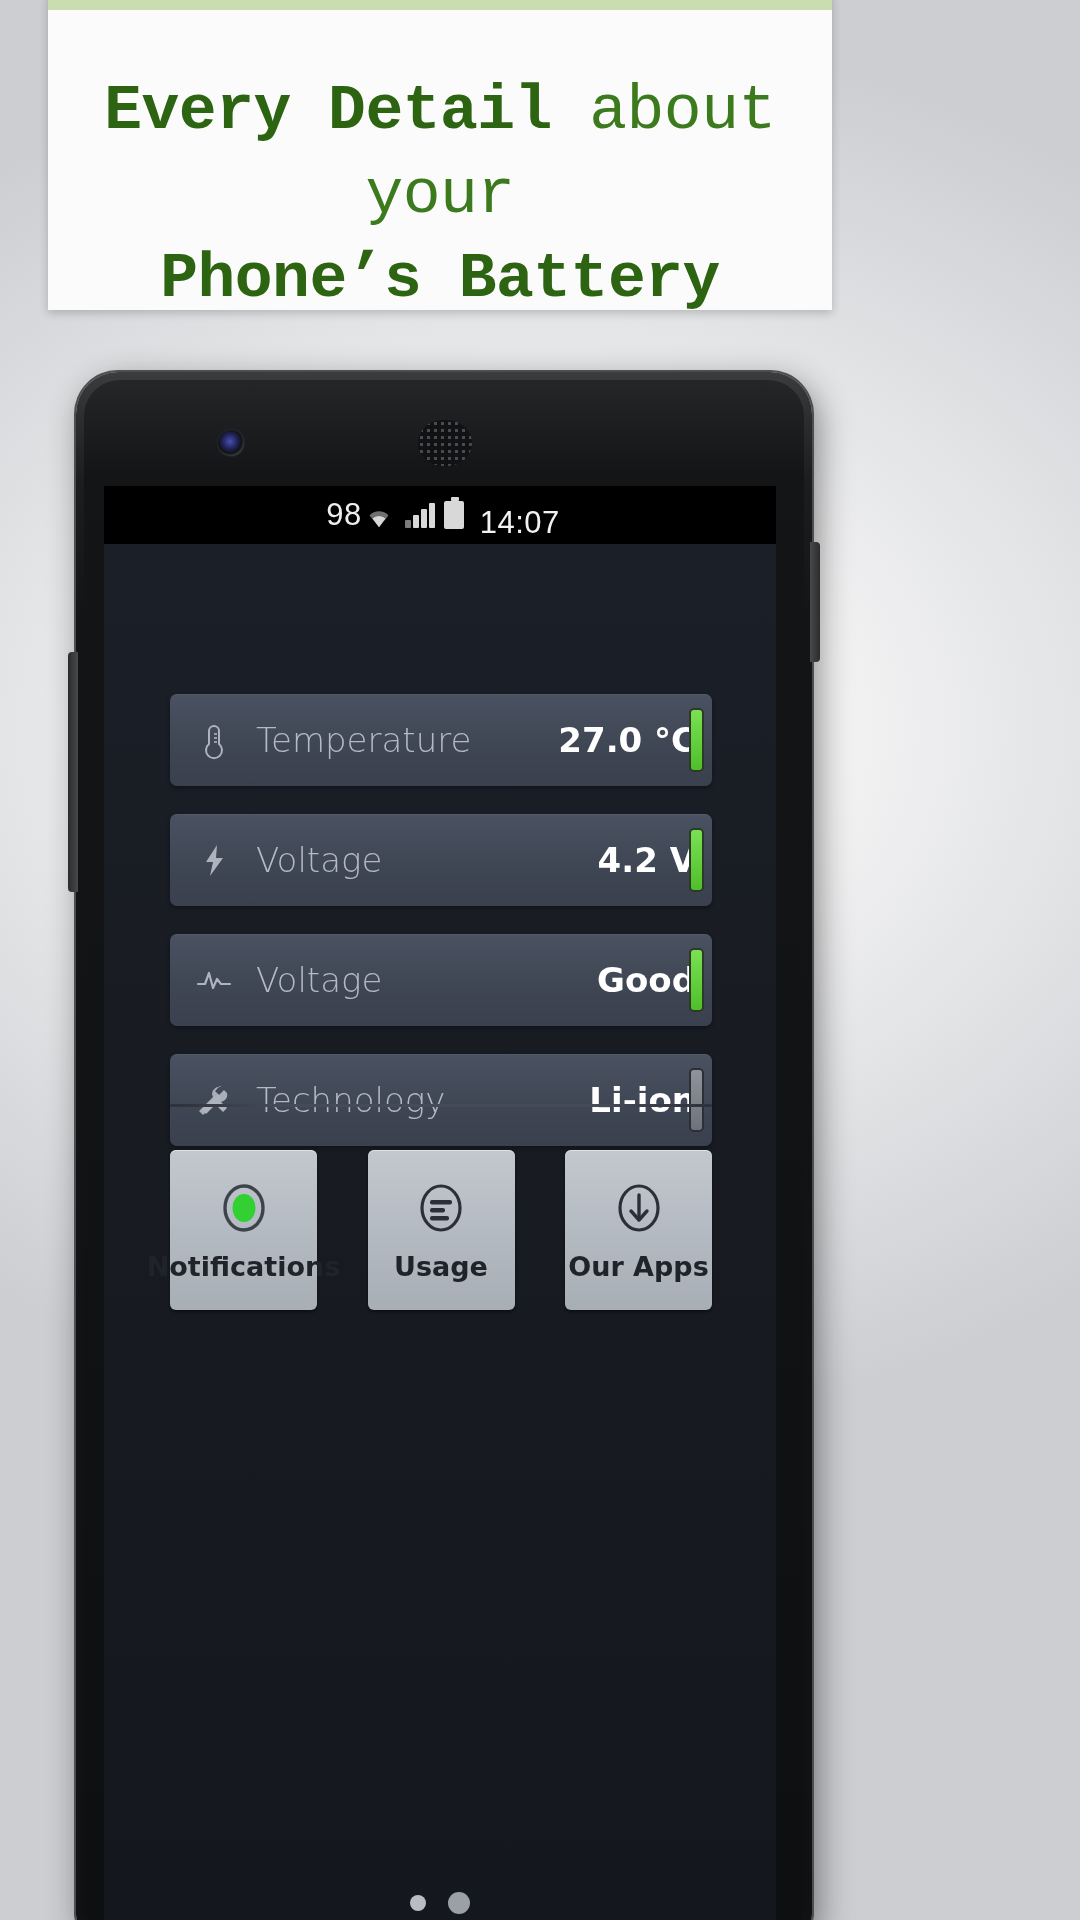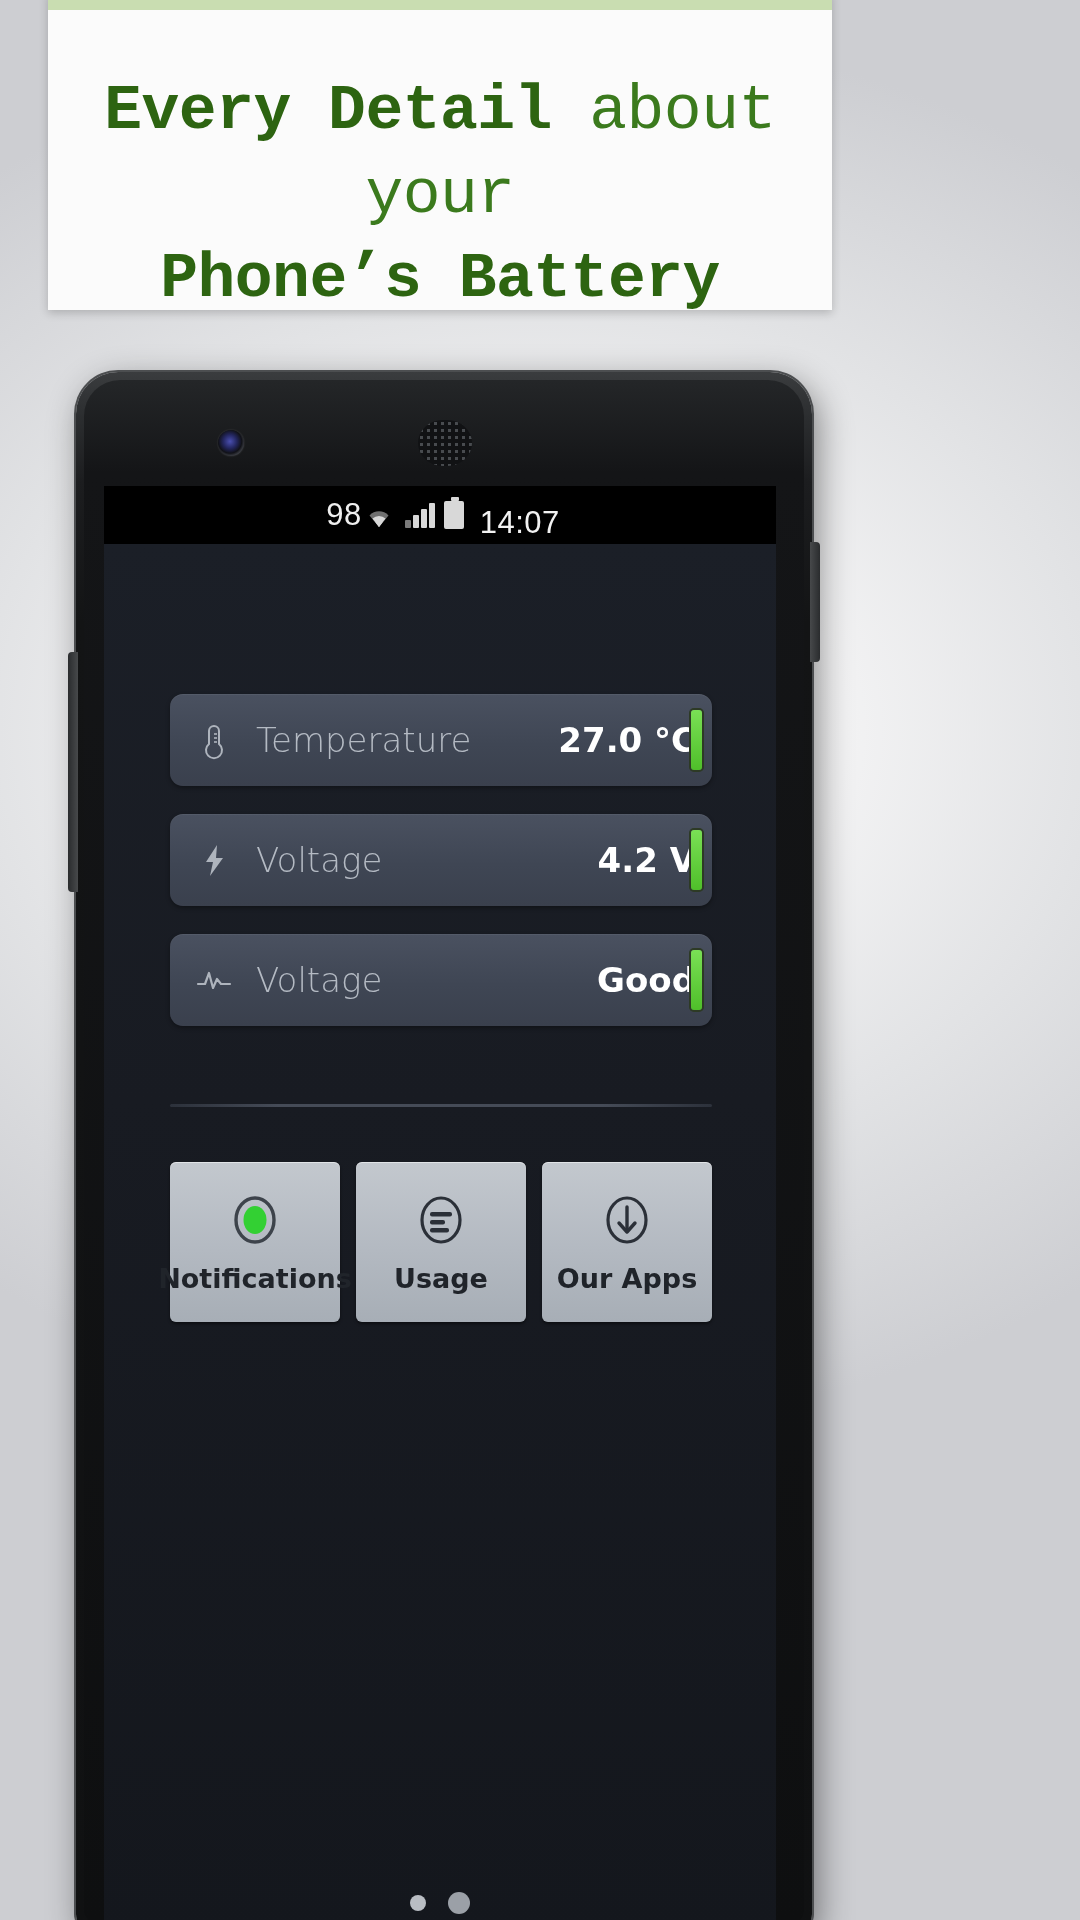--- a/index.html
+++ b/index.html
@@ -113,21 +113,21 @@
   }
 
   
   .app-body{ padding:0; height:calc(100% - 58px); position:relative;
              background:linear-gradient(180deg,#1b1f27 0%,#181b22 40%,#14171d 100%); }
 
   .rows{ position:absolute; left:66px; top:150px; width:542px; }
   .row{
     position:relative; height:92px; margin-bottom:28px;
     background:linear-gradient(180deg,#4a5160 0%,#3f4654 55%,#3a404d 100%);
-    border-radius:13px;
+    border-radius:7px;
     display:flex; align-items:center;
     box-shadow:0 1px 0 rgba(255,255,255,.06) inset, 0 2px 4px rgba(0,0,0,.35);
     padding:0 0 0 22px;
   }
   .row .r-icon{
     width:44px; height:44px; flex:0 0 44px;
     display:flex; align-items:center; justify-content:center;
     color:#aeb4bd;
   }
   .row .r-label{
@@ -153,26 +153,25 @@
     position:absolute; left:66px; top:560px; width:542px; height:3px;
     background:linear-gradient(90deg,#2c313b,#454b57 20%,#454b57 80%,#2c313b);
     border-radius:2px;
   }
 
   .btn-row{
     position:absolute; left:66px; top:606px; width:542px;
     display:flex; justify-content:space-between;
   }
   .abtn{
-    width:170px; height:160px; border-radius:6px;
+    width:147px; height:160px; border-radius:6px;
     background:linear-gradient(180deg,#c3c8ce 0%,#b3b9c1 55%,#a7aeb6 100%);
     box-shadow:0 2px 3px rgba(0,0,0,.45), 0 1px 0 rgba(255,255,255,.5) inset;
     display:flex; flex-direction:column; align-items:center; justify-content:center;
     gap:14px;
-    margin-top:12px;
   }
   .abtn .b-ico{ width:58px; height:58px; display:block; }
   .abtn .b-label{
     color:#20242a; font-size:27px; font-weight:700;
     font-family:"DejaVu Sans", sans-serif;
   }
 
   .dots{
     position:absolute; left:0; right:0; bottom:18px;
     display:flex; align-items:center; justify-content:center; gap:22px;
@@ -256,20 +255,32 @@
           <span class="r-icon">
             <svg viewBox="0 0 44 44" width="44" height="44">
               <polyline points="6,26 13,26 17,15 21,30 25,21 29,26 38,26" fill="none" stroke="#aeb4bd" stroke-width="2.2" stroke-linecap="round" stroke-linejoin="round"></polyline>
             </svg>
           </span>
           <span class="r-label">Voltage</span>
           <span class="r-value">Good</span>
           <span class="r-bar"></span>
         </div>
 
+        <div class="row">
+          <span class="r-icon">
+            <svg viewBox="0 0 44 44" width="44" height="44">
+              <path d="M10 32 L26 16 l4 4 L14 36 z" fill="#aeb4bd"></path>
+              <path d="M28 8 l-5 5 4 4 5 -5 3 3 a7 7 0 0 1 -10 8 L11 37 l-4 -4 14 -14 a7 7 0 0 1 8 -10 z" fill="#aeb4bd" opacity=".95"></path>
+              <path d="M31 34 L20 23 l4 -4 11 11 z" fill="#aeb4bd"></path>
+            </svg>
+          </span>
+          <span class="r-label">Technology</span>
+          <span class="r-value">Li-ion</span>
+          <span class="r-bar neutral"></span>
+        </div>
 
       </div>
 
       <div class="divider"></div>
 
       <div class="btn-row">
 
         <div class="abtn">
           <span class="b-ico">
             <svg viewBox="0 0 58 58" width="58" height="58">

